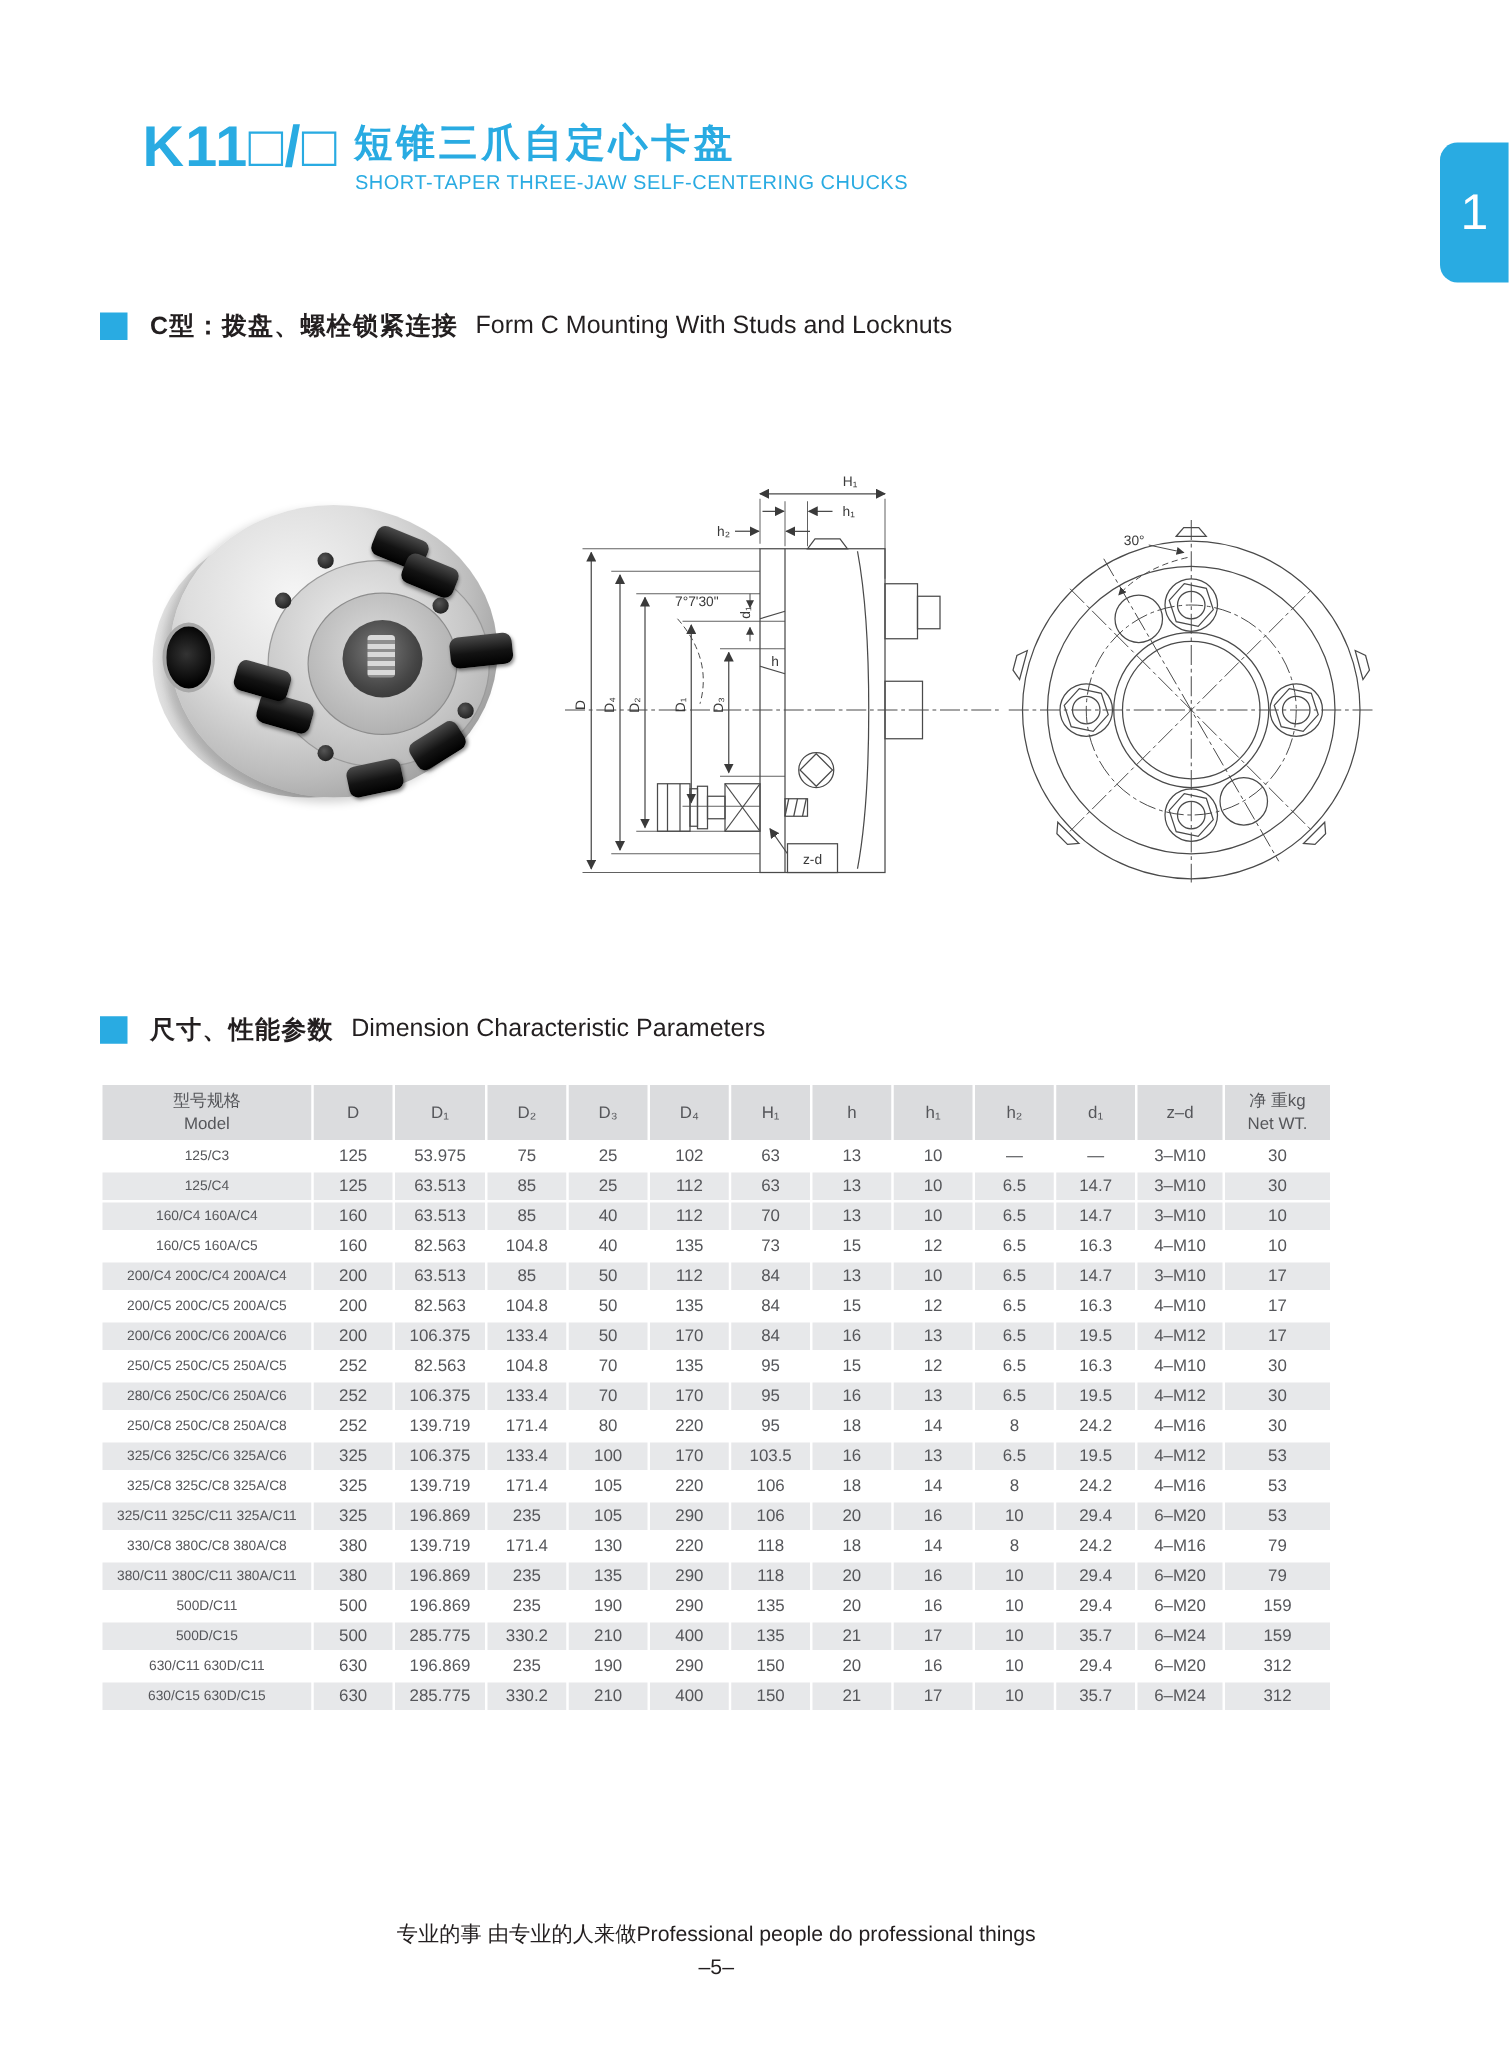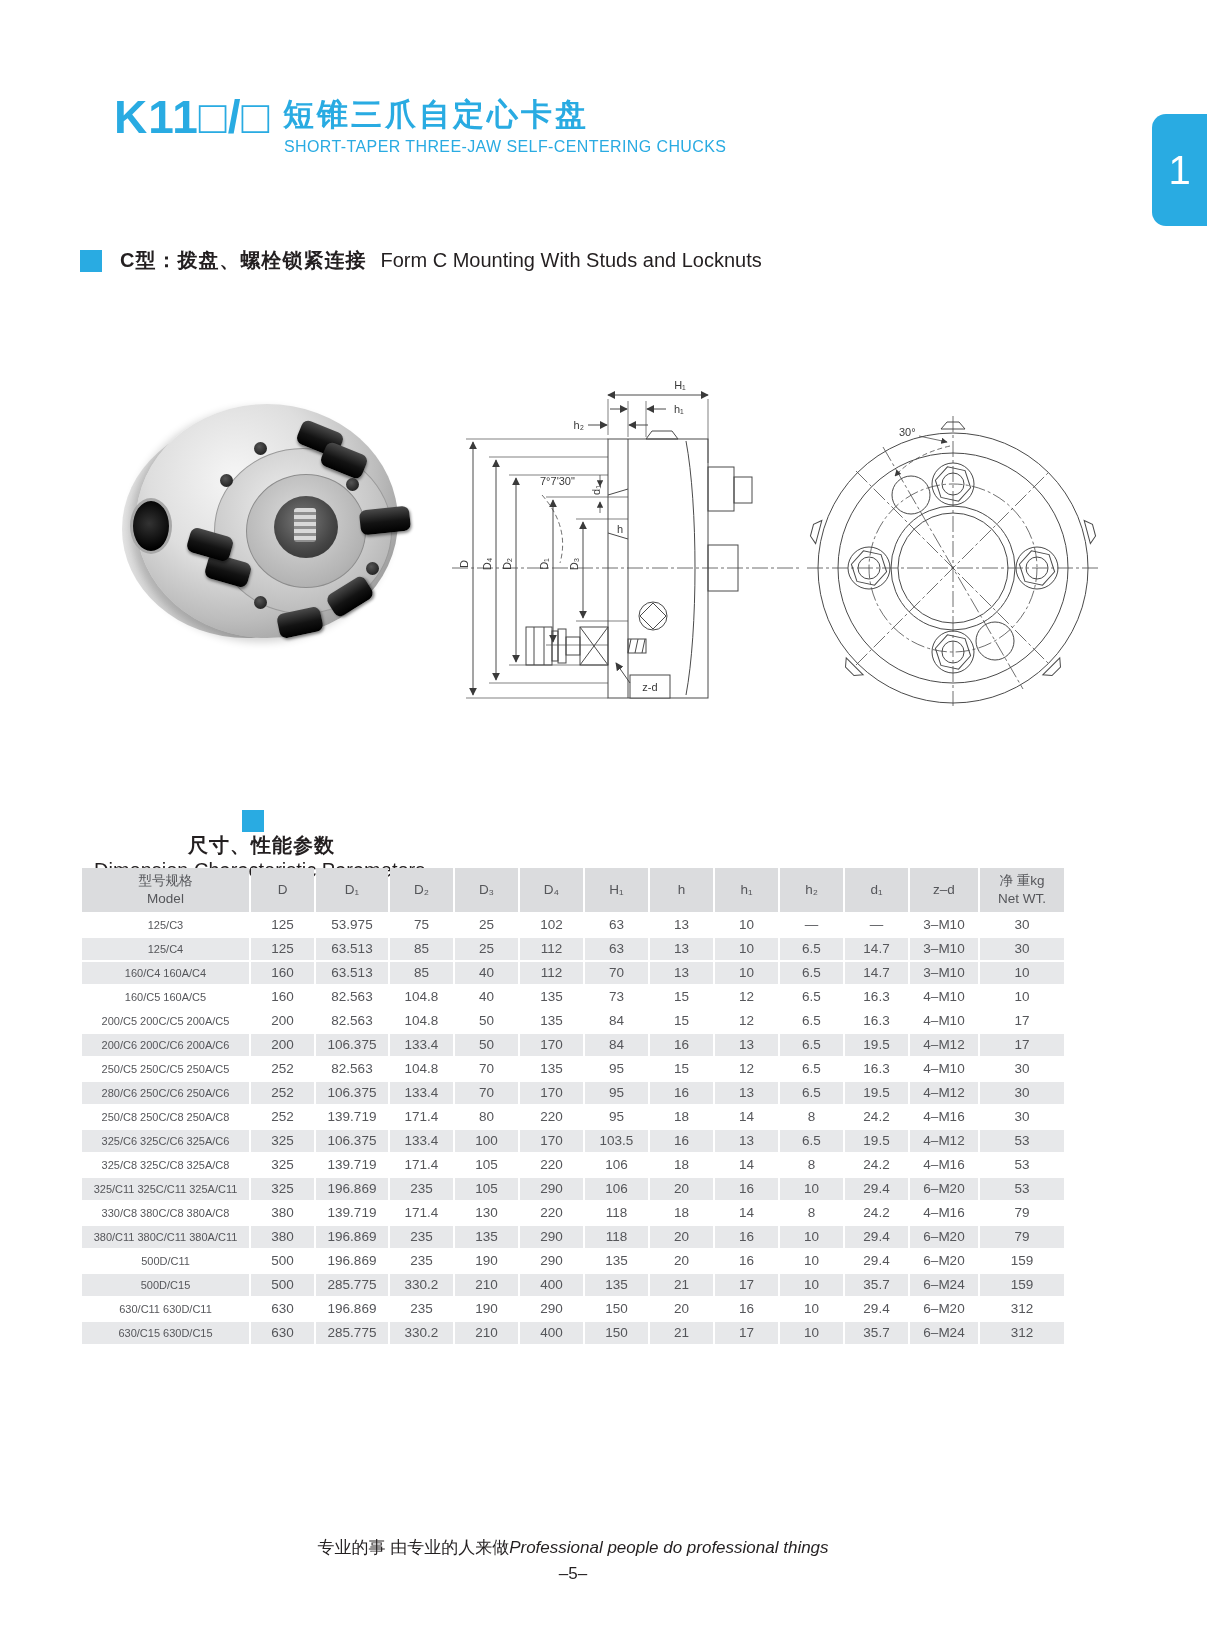--- a/index.html
+++ b/index.html
@@ -10,21 +10,21 @@
   .title-zh{position:absolute;left:283px;top:94px;font-size:31px;font-weight:bold;color:#29abe2;letter-spacing:3px;}
   .title-en{position:absolute;left:284px;top:138px;font-size:16px;color:#29abe2;letter-spacing:0.4px;}
   .page-tab{position:absolute;right:0;top:114px;width:55px;height:112px;background:#29abe2;border-radius:14px 0 0 14px;color:#fff;font-size:40px;display:flex;align-items:center;justify-content:center;}
 
   
   .section{position:absolute;left:80px;display:flex;align-items:center;}
   .section .bullet{width:22px;height:22px;background:#29abe2;flex:0 0 auto;}
   .section .zh{font-size:20px;font-weight:bold;margin-left:18px;letter-spacing:1px;}
   .section .en{font-size:20px;margin-left:14px;}
   #section-mounting{top:247px;}
-  #section-dims{top:810px;flex-direction:column;}
+  #section-dims{top:810px;}
 
   
   .fig{position:absolute;}
   #fig-cross{left:440px;top:345px;width:370px;height:365px;}
   #fig-front{left:795px;top:382px;width:330px;height:325px;}
 
   
   .photo{position:absolute;left:122px;top:386px;width:290px;height:266px;}
   .photo div{position:absolute;}
   .p-side{left:0px;top:34px;width:250px;height:218px;border-radius:50%;background:linear-gradient(100deg,#e9e9e9,#b9b9b9 55%,#969696);}
@@ -44,21 +44,21 @@
   table.dims tr.alt td{background:#e7e8ea;}
   table.dims .model-col{width:167px;}
   table.dims td.model-cell{font-size:11px;}
   col.c-num{width:63px;}
   col.c-d1{width:72px;}
   col.c-zd{width:68px;}
   col.c-wt{width:84px;}
 
   
   .slogan{position:absolute;left:80px;top:1536px;width:986px;text-align:center;font-size:17px;}
-  .slogan .en{font-style:italic;}
+  .slogan .en{}
   .page-number{position:absolute;left:80px;top:1564px;width:986px;text-align:center;font-size:17px;}
 
   
   .draw{stroke:#4a4a4a;fill:none;stroke-width:1;}
   .lbl{font-size:11px;fill:#3a3a3a;stroke:none;font-family:"Liberation Sans",sans-serif;}
 </style>
 </head>
 <body>
 
 <div class="model-code">K11□/□</div>
@@ -320,20 +320,35 @@
         <td>40</td>
         <td>135</td>
         <td>73</td>
         <td>15</td>
         <td>12</td>
         <td>6.5</td>
         <td>16.3</td>
         <td>4–M10</td>
         <td>10</td>
       </tr>
+      <tr class="alt">
+        <td class="model-cell">200/C4 200C/C4 200A/C4</td>
+        <td>200</td>
+        <td>63.513</td>
+        <td>85</td>
+        <td>50</td>
+        <td>112</td>
+        <td>84</td>
+        <td>13</td>
+        <td>10</td>
+        <td>6.5</td>
+        <td>14.7</td>
+        <td>3–M10</td>
+        <td>17</td>
+      </tr>
       <tr>
         <td class="model-cell">200/C5 200C/C5 200A/C5</td>
         <td>200</td>
         <td>82.563</td>
         <td>104.8</td>
         <td>50</td>
         <td>135</td>
         <td>84</td>
         <td>15</td>
         <td>12</td>

